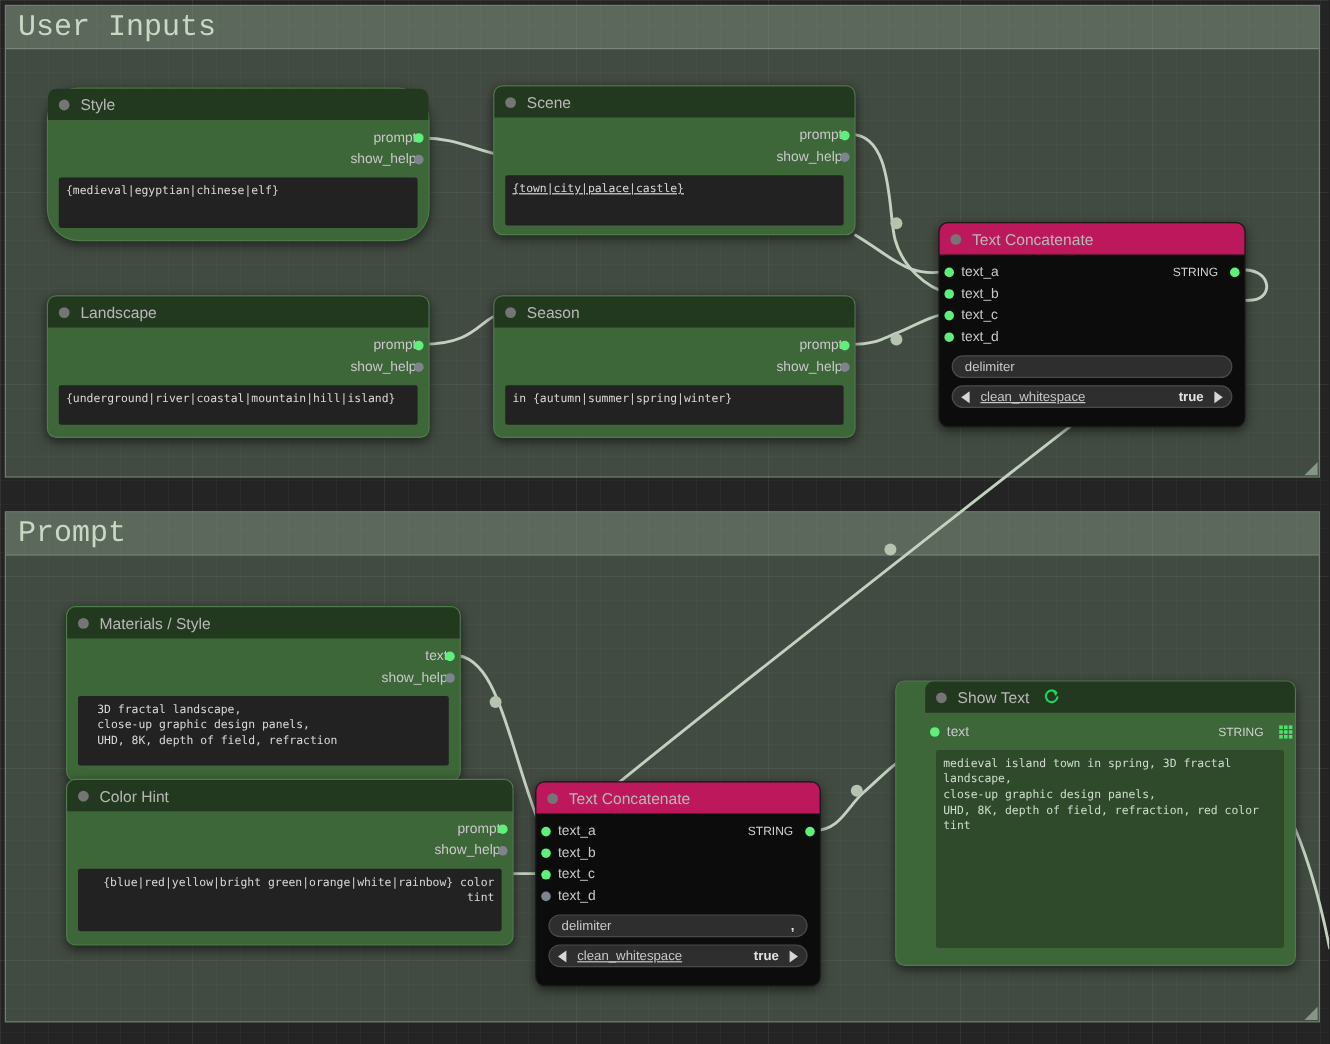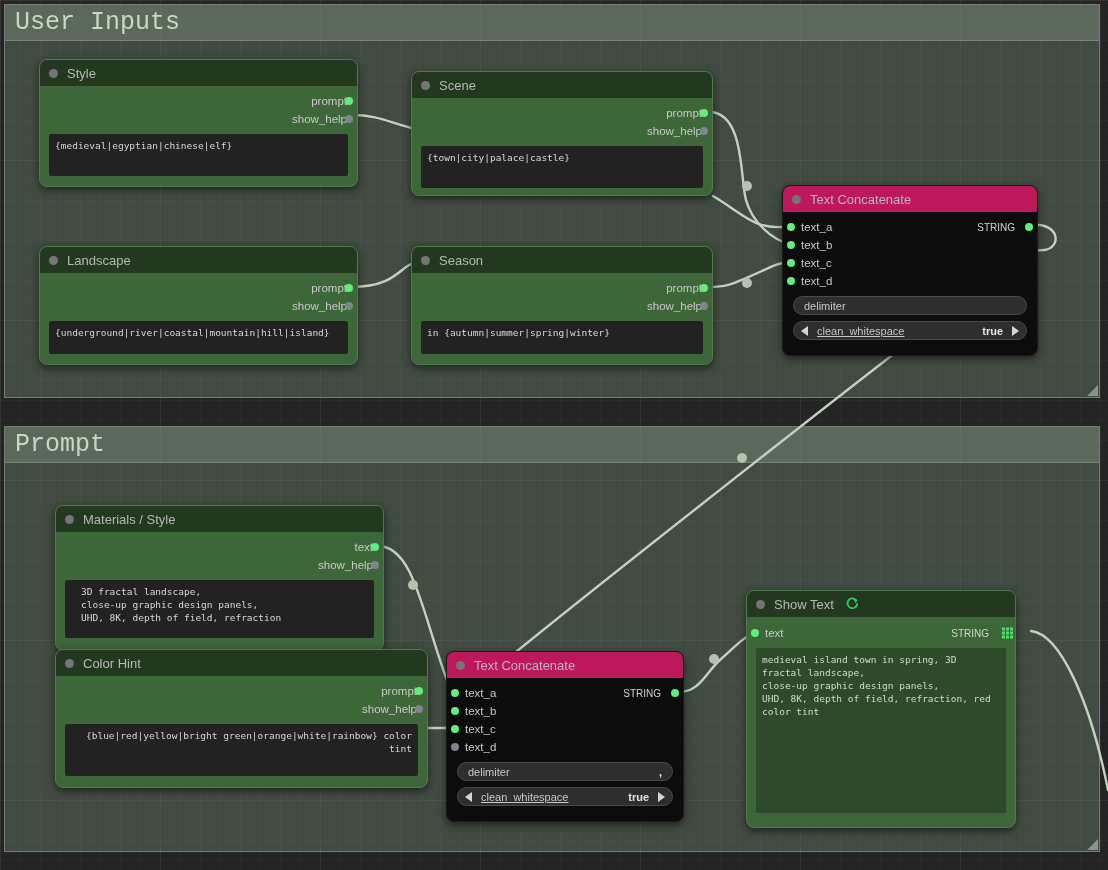--- a/index.html
+++ b/index.html
@@ -246,21 +246,21 @@
     <path class="wire" d="M 679,692 C 700,692 706,672 720,660 C 734,648 744,636 756,631"></path>
     <path class="wire" d="M 1031,631 C 1060,634 1090,700 1108,790"></path>
     <circle class="wire-dot" r="5" cx="747" cy="186"></circle>
     <circle class="wire-dot" r="5" cx="747" cy="283"></circle>
     <circle class="wire-dot" r="5" cx="742" cy="458"></circle>
     <circle class="wire-dot" r="5" cx="413" cy="585"></circle>
     <circle class="wire-dot" r="5" cx="415" cy="728"></circle>
     <circle class="wire-dot" r="5" cx="714" cy="659"></circle>
   </svg>
 
-  <div class="node node-green" style="left:39px; top:59px; width:319px; height:128px;">
+  <div class="node node-green" style="left:39px; top:73px; width:319px; height:128px;border-radius:27px;">
     <div class="node-header hdr-green">
       <span class="node-dot"></span>
       <span class="node-title">Style</span>
     </div>
     <div class="node-body">
       <div class="slot-row right">
         <span class="slot-label">prompt</span>
         <span class="port port-out port-on"></span>
       </div>
       <div class="slot-row right">
@@ -278,21 +278,21 @@
     </div>
     <div class="node-body">
       <div class="slot-row right">
         <span class="slot-label">prompt</span>
         <span class="port port-out port-on"></span>
       </div>
       <div class="slot-row right">
         <span class="slot-label">show_help</span>
         <span class="port port-out port-off"></span>
       </div>
-      <div class="text-widget" style="height:42px;">{town|city|palace|castle}</div>
+      <div class="text-widget" style="height:42px;text-decoration:underline;">{town|city|palace|castle}</div>
     </div>
   </div>
 
   <div class="node node-green" style="left:39px; top:246px; width:319px; height:119px;">
     <div class="node-header hdr-green">
       <span class="node-dot"></span>
       <span class="node-title">Landscape</span>
     </div>
     <div class="node-body">
       <div class="slot-row right">
@@ -430,21 +430,21 @@
       </div>
       <div class="widget-pill combo">
         <span class="arrow-l"></span>
         <span class="wlabel">clean_whitespace</span>
         <span class="wvalue">true</span>
         <span class="arrow-r"></span>
       </div>
     </div>
   </div>
 
-  <div class="node node-show" style="left:746px; top:590px; width:270px; height:238px;">
+  <div class="node node-show" style="left:746px; top:567px; width:334px; height:238px;padding-left:24px;">
     <div class="node-header hdr-green">
       <span class="node-dot"></span>
       <span class="node-title">Show Text</span>
       <span class="refresh-icon">
         <svg width="14" height="14" viewBox="0 0 16 16">
           <path d="M13 3.8 A5.6 5.6 0 1 0 14 8" fill="none" stroke="#21d35a" stroke-width="2" stroke-linecap="round"></path>
           <path d="M9.4 2.2 L13.6 3.2 L12.6 7.4 Z" fill="#21d35a"></path>
         </svg>
       </span>
     </div>

